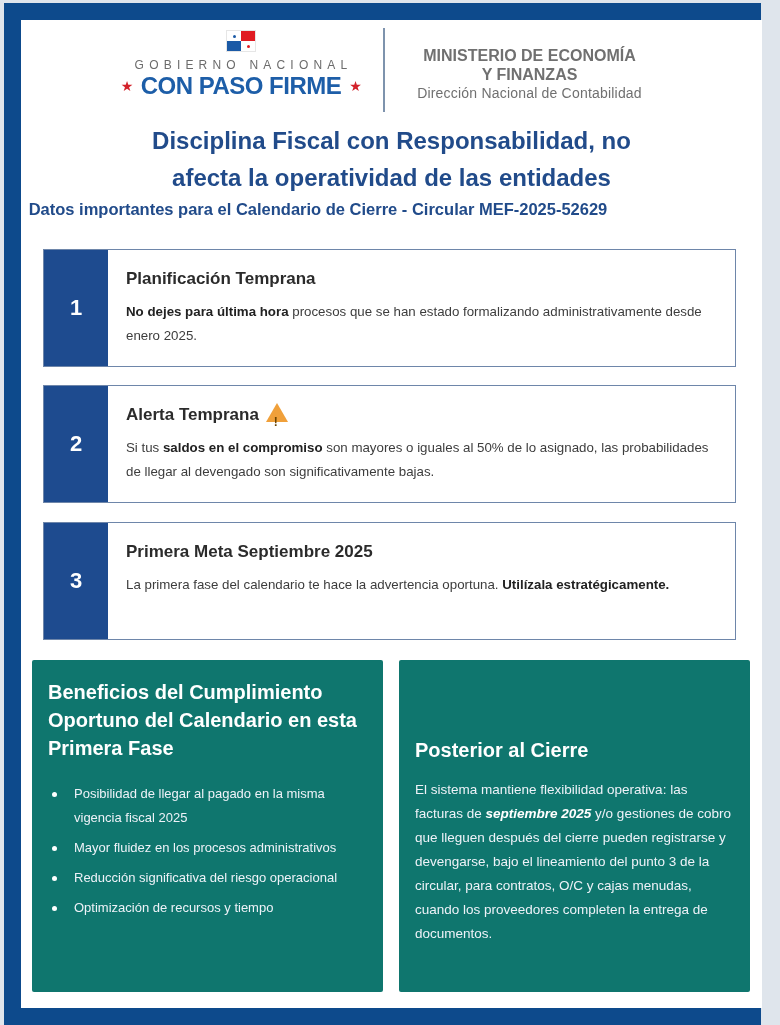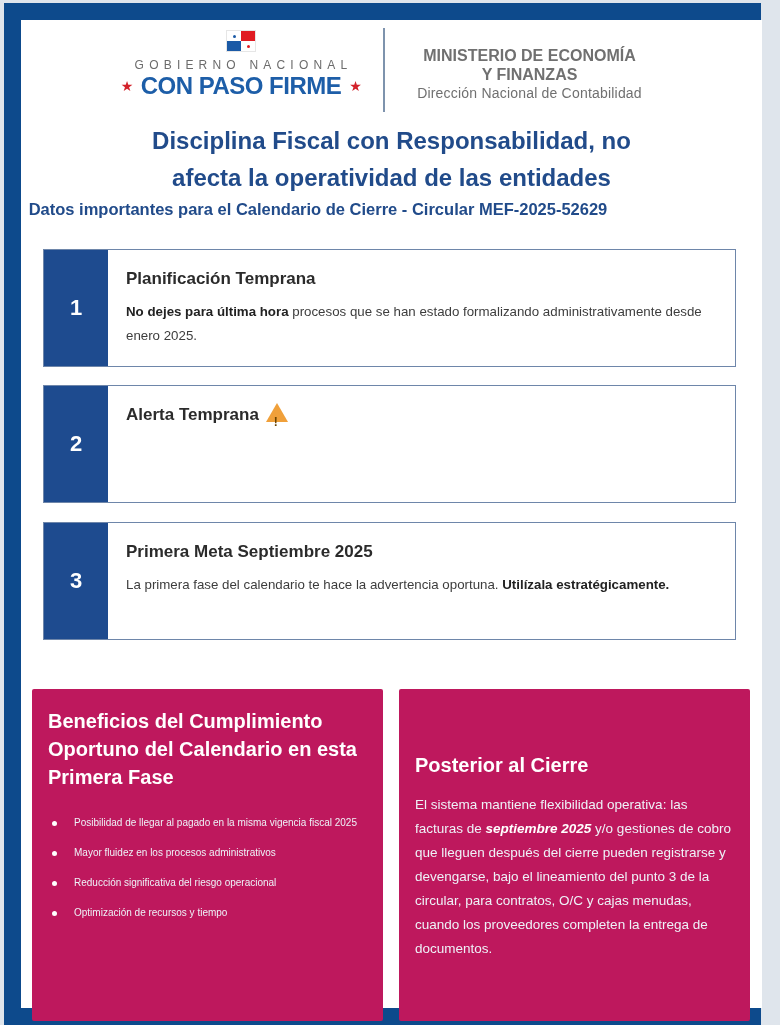--- a/index.html
+++ b/index.html
@@ -39,26 +39,26 @@
   
   .card { position: absolute; left: 22px; width: 693px; height: 118px; border: 1.5px solid #6e86aa; background: #fff; box-sizing: border-box; }
   .card .num { position: absolute; left: 0; top: 0; bottom: 0; width: 64px; background: #1e4b8f; color: #fff; font-weight: 700; font-size: 22px; display: flex; align-items: center; justify-content: center; }
   .card .body { position: absolute; left: 82px; top: 14px; right: 10px; }
   .card .h { font-size: 17px; font-weight: 700; color: #2b2b2b; line-height: 30px; }
   .card .p { font-size: 13.3px; color: #3d3d3d; line-height: 24px; margin-top: 6px; }
   .card .p b { color: #222; }
   .warn { display: inline-block; width: 0; height: 0; border-left: 11px solid transparent; border-right: 11px solid transparent; border-bottom: 19px solid #f0a03a; position: relative; vertical-align: -2px; margin-left: 2px; }
   .warn::after { content: "!"; position: absolute; left: -3px; top: 4px; font-size: 12px; font-weight: 700; color: #6a4300; }
   
-  .panel { position: absolute; top: 669px; height: 332px; background: #be185d; color: #fff; border-radius: 2px; box-sizing: border-box; }
+  .panel { position: absolute; top: 640px; height: 332px; background: #0f766e; color: #fff; border-radius: 2px; box-sizing: border-box; }
   .panel.left { left: 11px; width: 351px; padding: 18px 16px 0 16px; }
-  .panel.right { left: 378px; width: 351px; padding: 4px 16px; }
+  .panel.right { left: 378px; width: 351px; padding: 18px 16px; }
   .ph { font-size: 20px; font-weight: 700; line-height: 28px; }
   .panel ul { margin: 20px 0 0 0; padding: 0 0 0 26px; list-style: none; }
-  .panel li { position: relative; font-size: 10px; line-height: 24px; margin-bottom: 6px; color: #eef2f8; }
+  .panel li { position: relative; font-size: 13px; line-height: 24px; margin-bottom: 6px; color: #eef2f8; }
   .panel li::before { content: ""; position: absolute; left: -22px; top: 10px; width: 5px; height: 5px; border-radius: 50%; background: #fff; }
   .panel.right .ph { margin-top: 58px; }
   .panel.right .pp { font-size: 13.5px; line-height: 24px; margin-top: 14px; color: #eef2f8; }
   .panel.right .pp b i { color: #fff; }
 </style>
 </head>
 <body>
 
 <div class="frame"></div>
 <div class="inner">
@@ -99,20 +99,21 @@
     <div class="body">
       <div class="h">Planificación Temprana</div>
       <div class="p"><b>No dejes para última hora</b><span> procesos que se han estado formalizando administrativamente desde enero 2025.</span></div>
     </div>
   </div>
 
   <div class="card" style="top:365px;">
     <div class="num">2</div>
     <div class="body">
       <div class="h"><span>Alerta Temprana</span> <span class="warn"></span></div>
+      <div class="p"><span>Si tus </span><b>saldos en el compromiso</b><span> son mayores o iguales al 50% de lo asignado, las probabilidades de llegar al devengado son significativamente bajas.</span></div>
     </div>
   </div>
 
   <div class="card" style="top:502px;">
     <div class="num">3</div>
     <div class="body">
       <div class="h">Primera Meta Septiembre 2025</div>
       <div class="p"><span>La primera fase del calendario te hace la advertencia oportuna. </span><b>Utilízala estratégicamente.</b></div>
     </div>
   </div>

